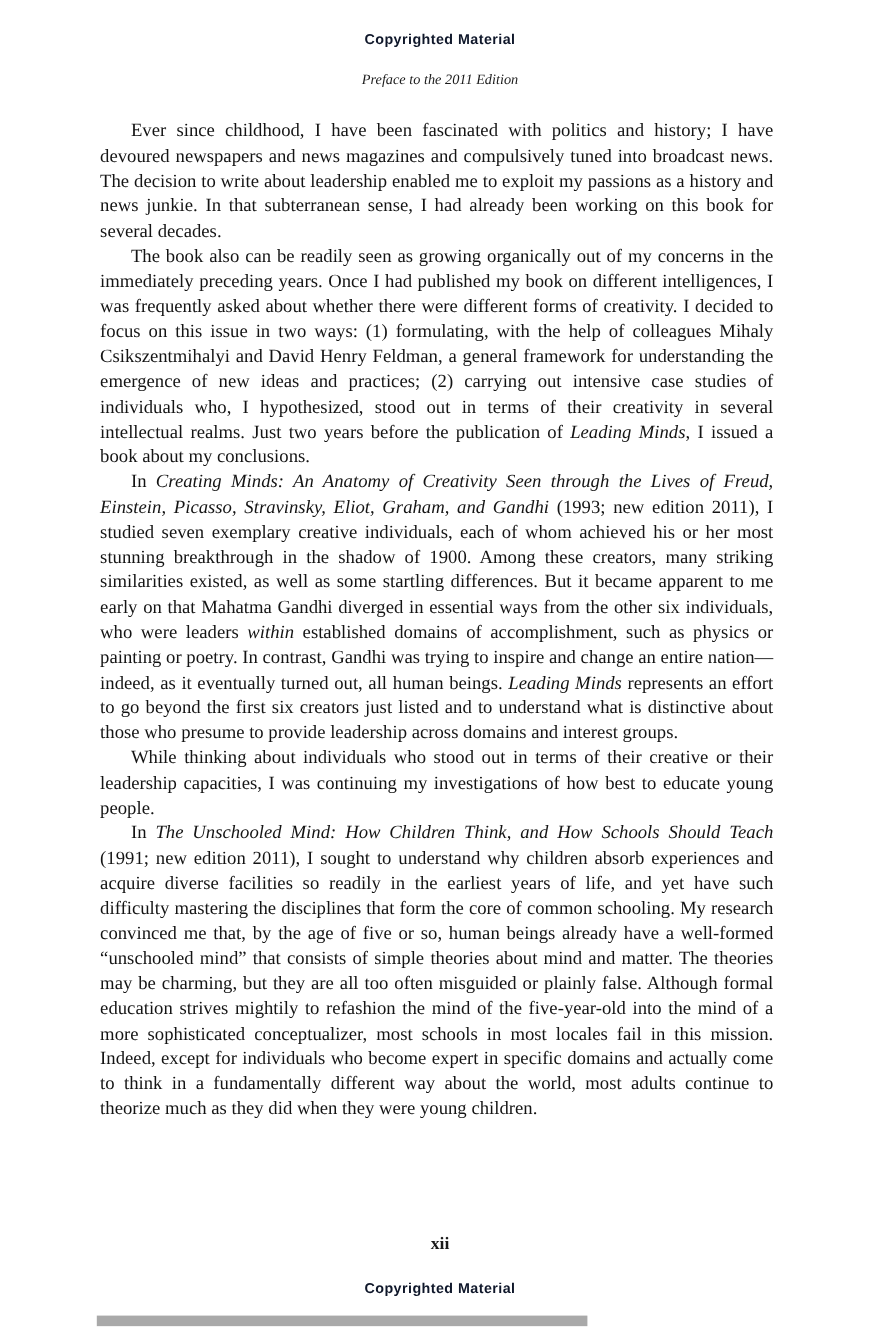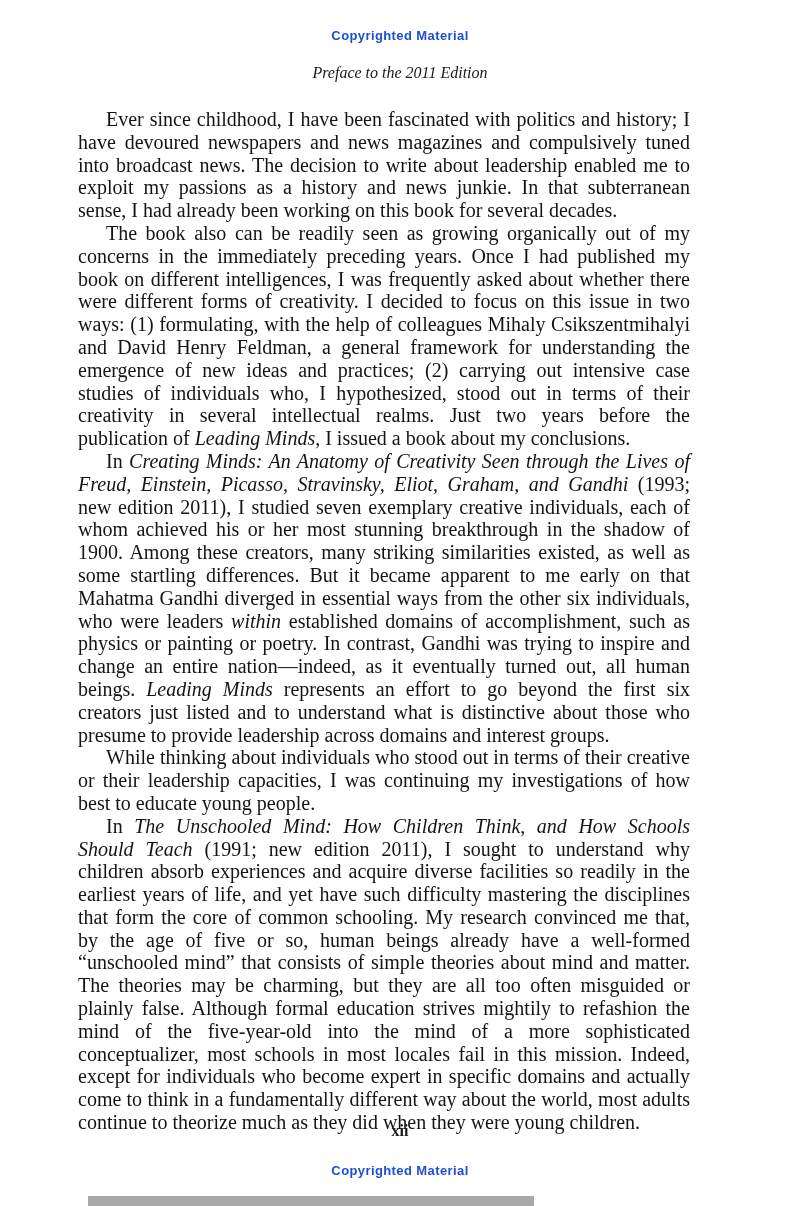--- a/index.html
+++ b/index.html
@@ -18,43 +18,43 @@
   }
   .copyright {
     position: absolute;
     left: 0;
     width: 100%;
     text-align: center;
     font-family: "Liberation Sans", sans-serif;
     font-size: 13px;
     font-weight: bold;
     letter-spacing: 0.4px;
-    color: #1d4ed8;
+    color: #0f172a;
   }
   .copyright-top { top: 28px; }
   .copyright-bottom { top: 1163px; }
   .page-title {
     position: absolute;
     top: 64px;
     left: 0;
     width: 100%;
     text-align: center;
     font-style: italic;
     font-weight: normal;
-    font-size: 16px;
+    font-size: 13px;
     margin: 0;
     color: #1a1a1a;
   }
   .text-block {
     position: absolute;
     top: 108px;
-    left: 78px;
+    left: 91px;
     width: 612px;
     text-align: justify;
-    font-size: 20px;
+    font-size: 17px;
     line-height: 22.8px;
   }
   .text-block p {
     margin: 0;
     padding: 0;
     text-indent: 28px;
   }
   .it { font-style: italic; margin-top: 23px; }
   .page-number {
     position: absolute;

